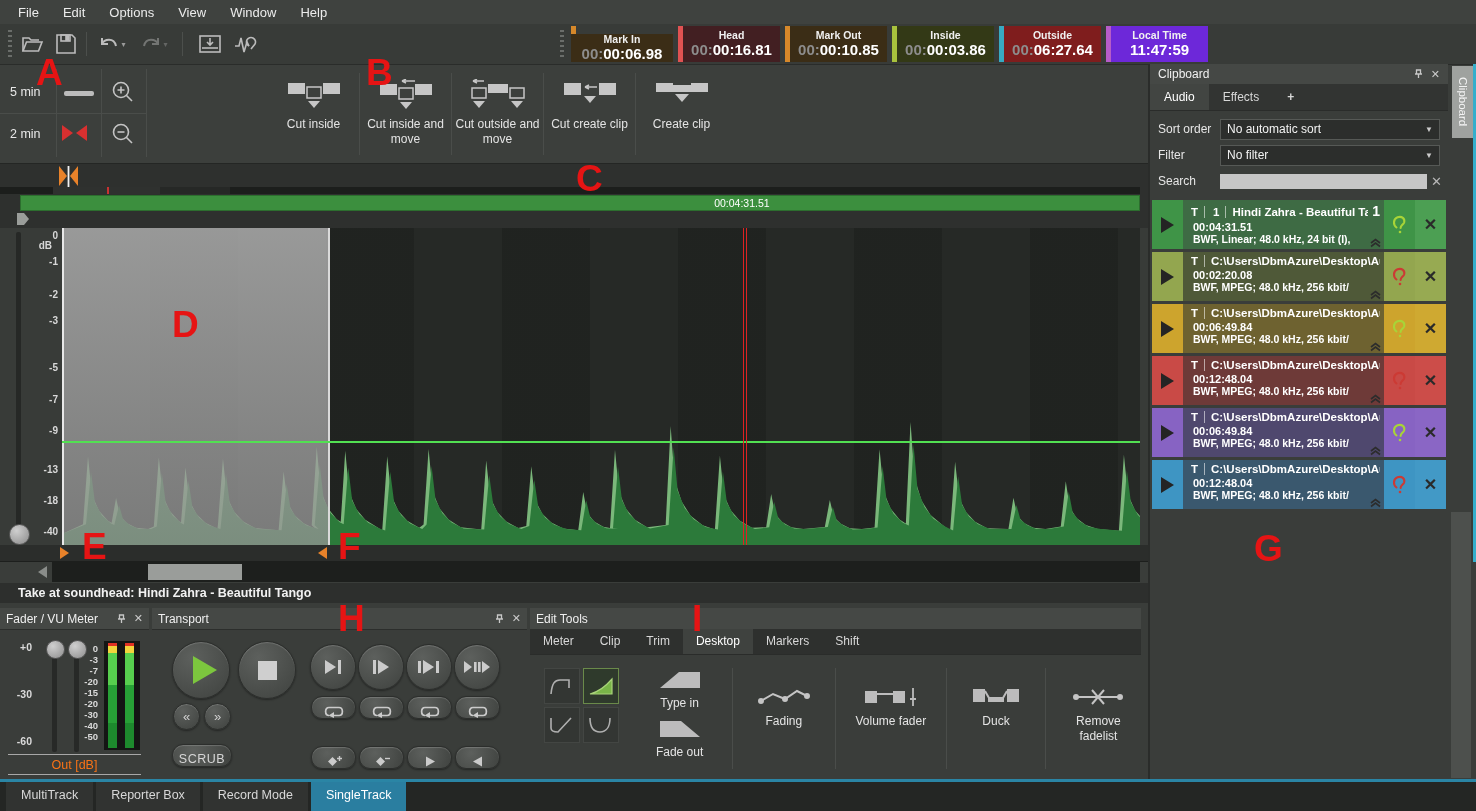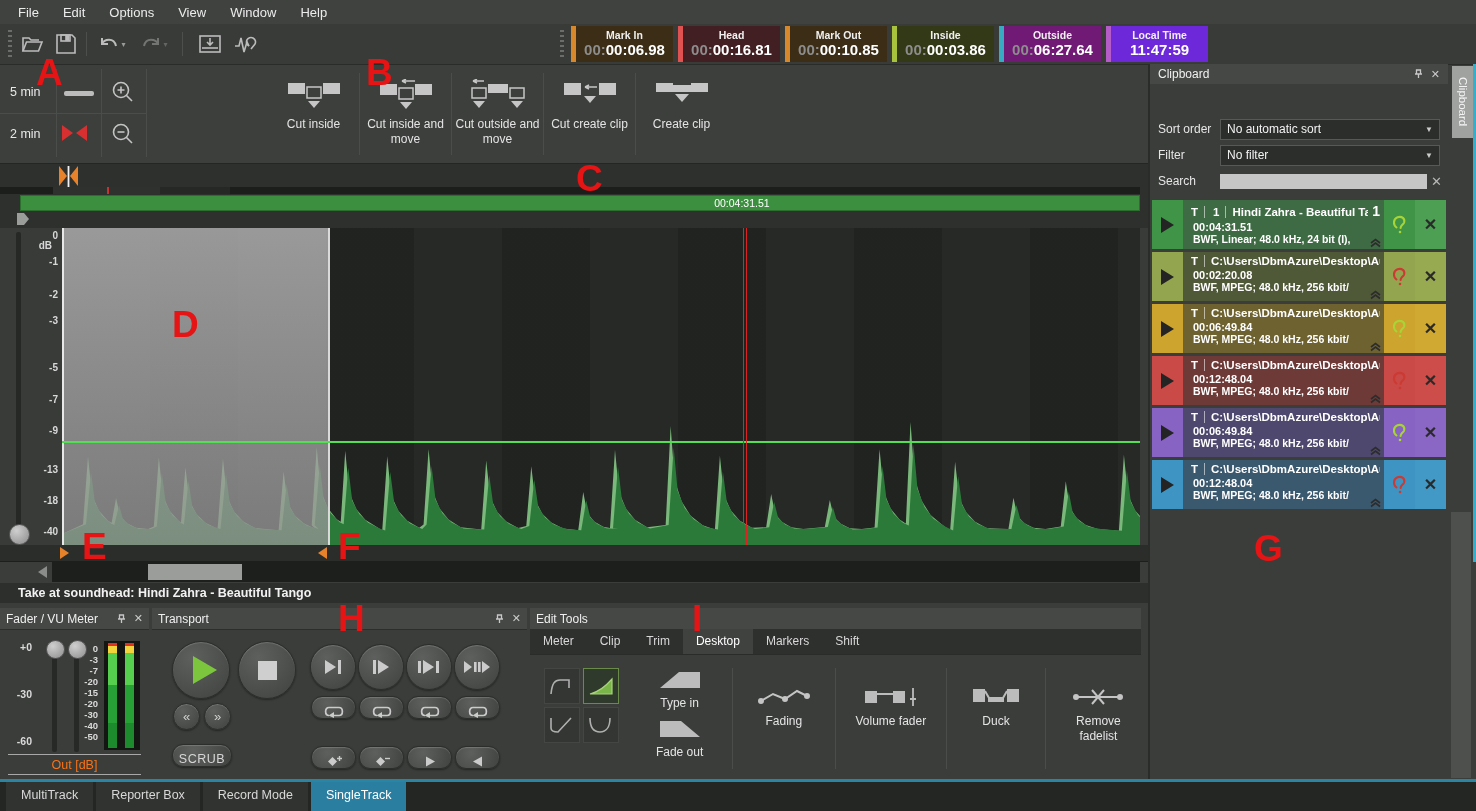--- a/index.html
+++ b/index.html
@@ -182,21 +182,21 @@
       </svg>
     </div>
     <div class="tb-icon" style="left:232px;">
       <svg width="26" height="22" viewBox="0 0 26 22" fill="none" stroke="#bcbcbc" stroke-width="1.6">
         <path d="M2 13 h4 l2-8 3 14 3-10 2 4"></path>
           <path d="M16 13 a4.5 4.5 0 1 1 6 -2 l-4 5"></path>
       </svg>
     </div>
     <div class="grip" style="left:560px;"></div>
 
-    <div class="tdisp" style="left:571px;">
+    <div class="tdisp" style="left:571px;flex-direction:column;">
       <div class="tdisp-bar" style="background:#d6882a;"></div>
       <div class="tdisp-body" style="background:#3b2d16;">
         <span class="tdisp-label">Mark In</span>
         <span class="tdisp-value"><span class="tdisp-prefix">00:</span><span>00:06.98</span></span>
       </div>
     </div>
     <div class="tdisp" style="left:678px;">
       <div class="tdisp-bar" style="background:#e05252;"></div>
       <div class="tdisp-body" style="background:#421f22;">
         <span class="tdisp-label">Head</span>
@@ -212,21 +212,21 @@
     </div>
     <div class="tdisp" style="left:892px;">
       <div class="tdisp-bar" style="background:#a9c23d;"></div>
       <div class="tdisp-body" style="background:#333916;">
         <span class="tdisp-label">Inside</span>
         <span class="tdisp-value"><span class="tdisp-prefix">00:</span><span>00:03.86</span></span>
       </div>
     </div>
     <div class="tdisp" style="left:999px;">
       <div class="tdisp-bar" style="background:#38aac2;"></div>
-      <div class="tdisp-body" style="background:#701a75;">
+      <div class="tdisp-body" style="background:#7f1d1d;">
         <span class="tdisp-label">Outside</span>
         <span class="tdisp-value"><span class="tdisp-prefix">00:</span><span>06:27.64</span></span>
       </div>
     </div>
     <div class="tdisp" style="left:1106px;">
       <div class="tdisp-bar" style="background:#b65cc8;"></div>
       <div class="tdisp-body" style="background:#6d28d9;">
         <span class="tdisp-label">Local Time</span>
         <span class="tdisp-value"><span>11:47:59</span></span>
       </div>
@@ -610,20 +610,25 @@
     <div class="clip-title">
       <span>Clipboard</span>
         <span class="sp" style="flex:1;"></span>
       <span class="win-ico">
         <svg width="9" height="10" viewBox="0 0 9 10" stroke="#c8c8c8" fill="none" stroke-width="1.3">
             <path d="M2.5 1 h4 v4 h-4 z M1 5 h7 M4.5 5 v4"></path>
           </svg>
       </span>
       <span class="win-ico">✕</span>
     </div>
+    <div class="clip-tabs">
+      <span class="clip-tab is-active">Audio</span>
+      <span class="clip-tab">Effects</span>
+      <span class="clip-tab" style="font-weight:bold;">+</span>
+    </div>
     <div class="form-row" style="top:54px;">
       <span class="form-label">Sort order</span>
       <div class="dropdown">
         <span>No automatic sort</span>
           <span class="sp"></span>
           <span class="dd-arrow">▼</span>
       </div>
     </div>
     <div class="form-row" style="top:80px;">
       <span class="form-label">Filter</span>

